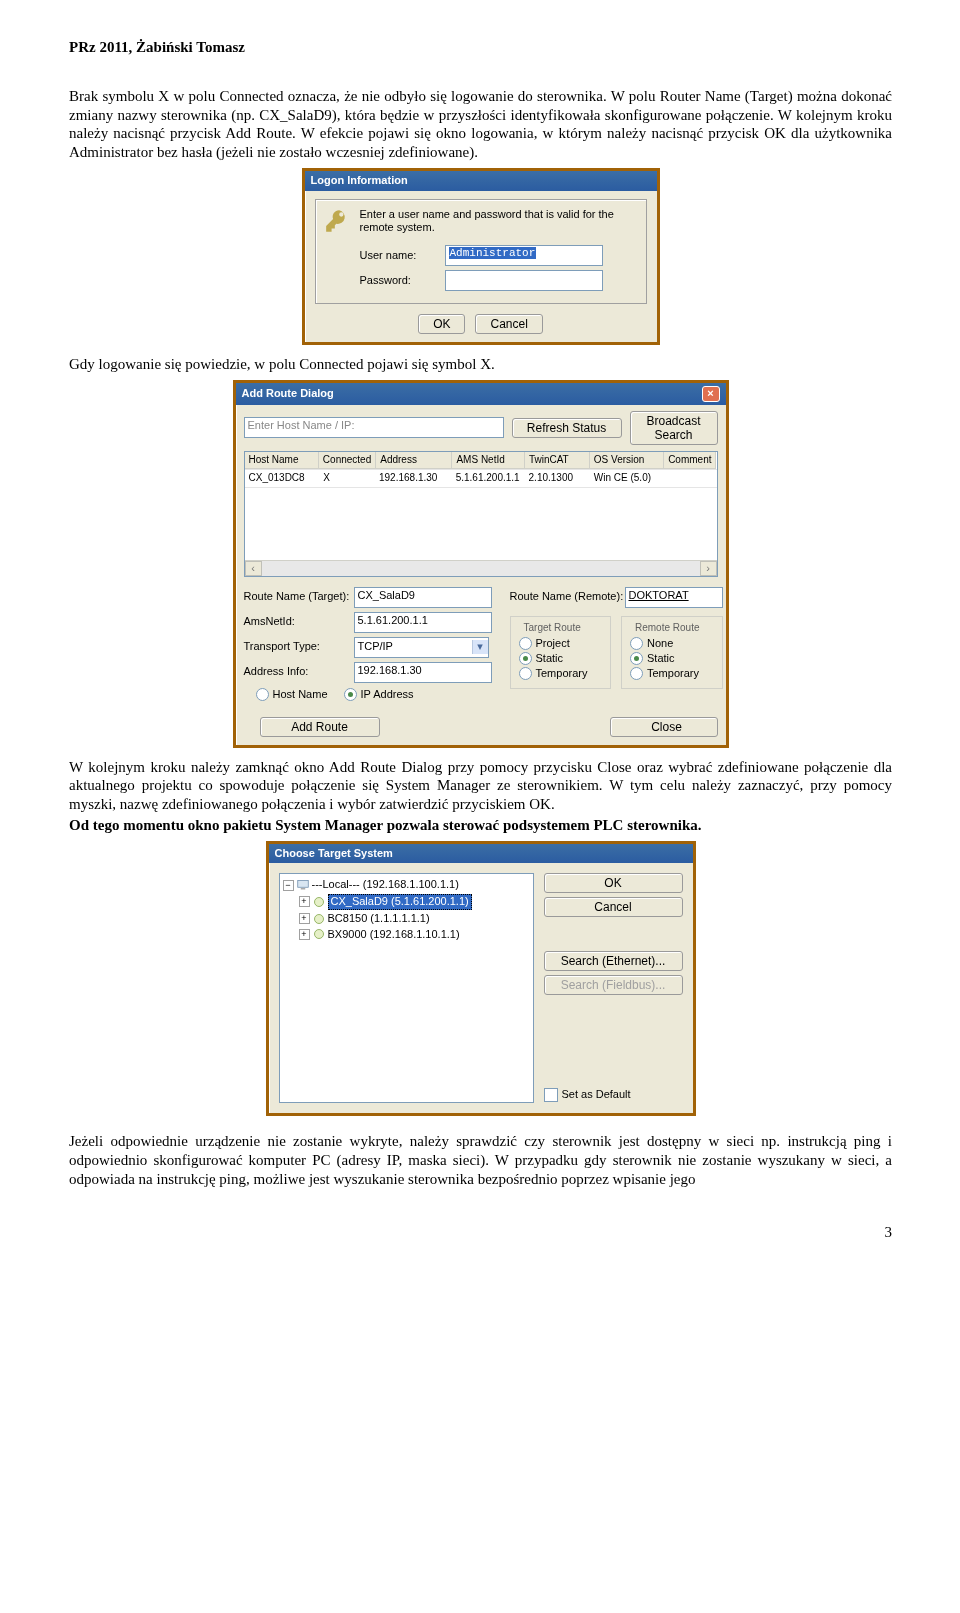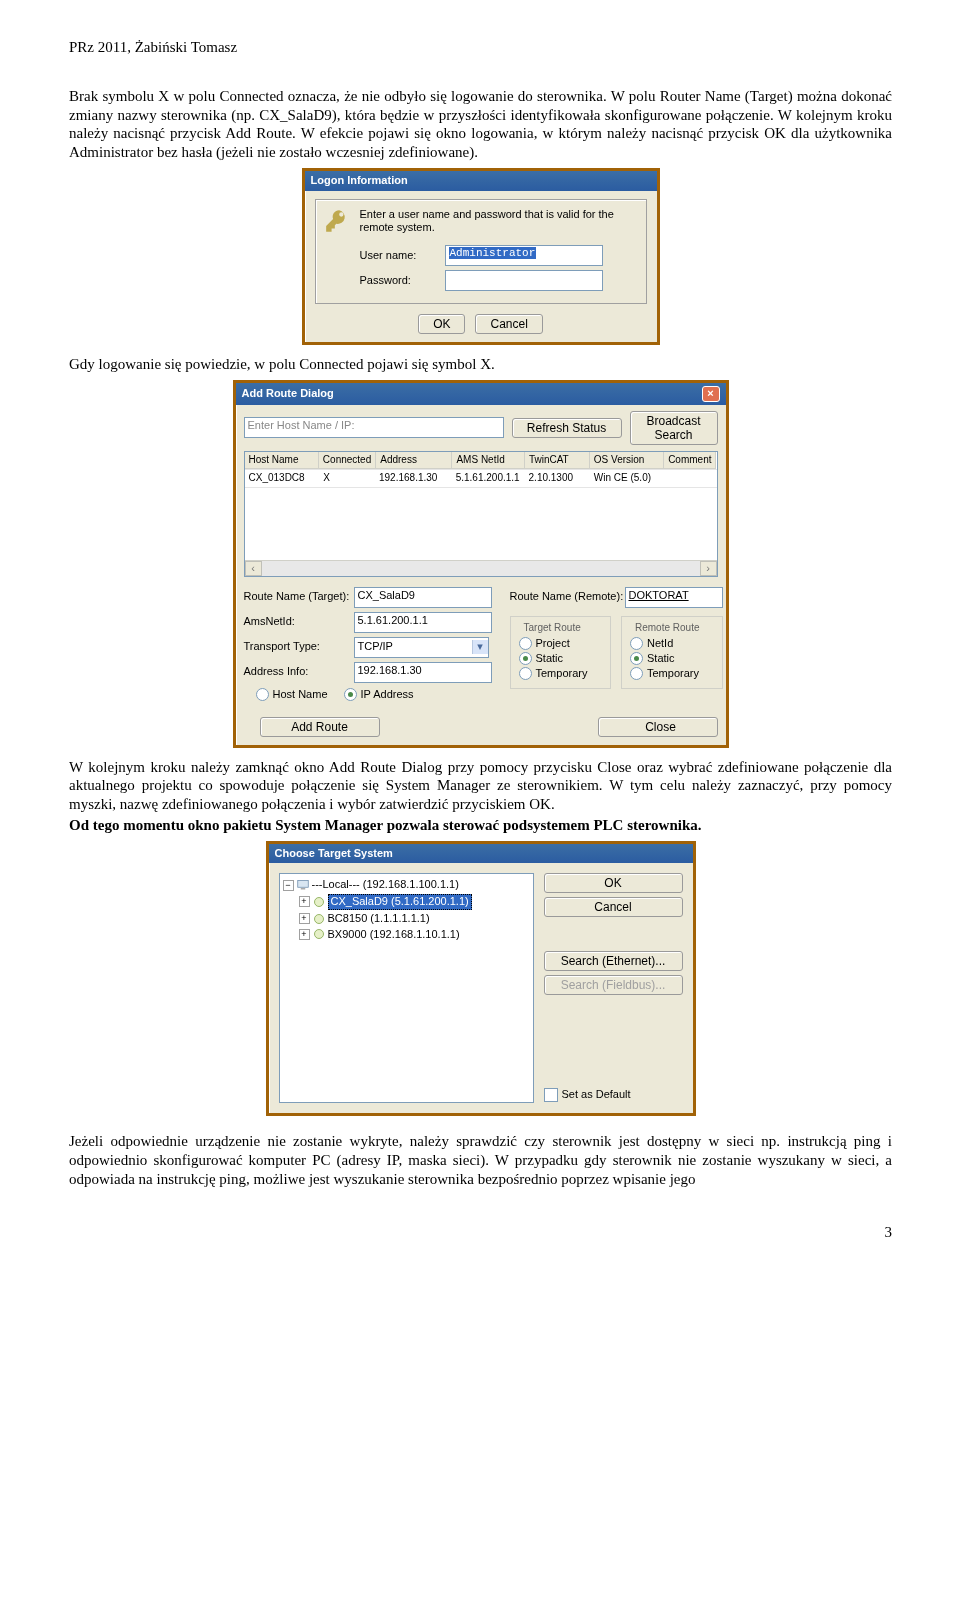--- a/index.html
+++ b/index.html
@@ -6,21 +6,21 @@
     font-family: "Times New Roman", Times, serif;
     font-size: 15px;
     width: 960px;
     margin: 0;
     background: #fff;
     color: #000;
     box-sizing: border-box;
     padding: 38px 68px 0 69px;
     line-height: 1.25;
   }
-  .header { font-size: 15px; margin-bottom: 30px; }
+  .header { font-size: 15px; margin-bottom: 30px; font-weight: bold; }
   .para { text-align: justify; margin: 0 0 2px 0; }
   .para-bold { font-weight: bold; }
   .center-img { display:flex; justify-content:center; margin: 6px 0 10px 0; }
   .win-dialog {
     font-family: Tahoma, Arial, sans-serif;
     font-size: 11px;
     background: #ece9d8;
     border: 3px solid #a16207;
     box-shadow: 1px 1px 0 #fff inset;
   }
@@ -279,38 +279,38 @@
                 </div>
               <div class="radio-row">
                   <span class="radio"></span>
                   <span>Temporary</span>
                 </div>
             </div>
             <div class="radio-group" style="flex:1;">
               <div class="title">Remote Route</div>
               <div class="radio-row">
                   <span class="radio"></span>
-                  <span>NetId</span>
+                  <span>None</span>
                 </div>
               <div class="radio-row">
                   <span class="radio checked"></span>
                   <span>Static</span>
                 </div>
               <div class="radio-row">
                   <span class="radio"></span>
                   <span>Temporary</span>
                 </div>
             </div>
           </div>
         </div>
       </div>
 
       <div style="display:flex; justify-content:space-between; margin-top:10px;margin-left:16px;">
         <button class="btn" style="width:120px;">Add Route</button>
-        <button class="btn" style="width:120px;padding-left:20px;">Close</button>
+        <button class="btn" style="width:108px;padding-left:20px;">Close</button>
       </div>
     </div>
   </div>
 </div>
 
 <p class="para">W kolejnym kroku należy zamknąć okno Add Route Dialog przy pomocy przycisku Close oraz wybrać zdefiniowane połączenie dla aktualnego projektu co spowoduje połączenie się System Manager ze sterownikiem. W tym celu należy zaznaczyć, przy pomocy myszki, nazwę zdefiniowanego połączenia i wybór zatwierdzić przyciskiem OK.</p>
 <p class="para para-bold">Od tego momentu okno pakietu System Manager pozwala sterować podsystemem PLC sterownika.</p>
 
 <div class="center-img">
   <div class="win-dialog cts">

